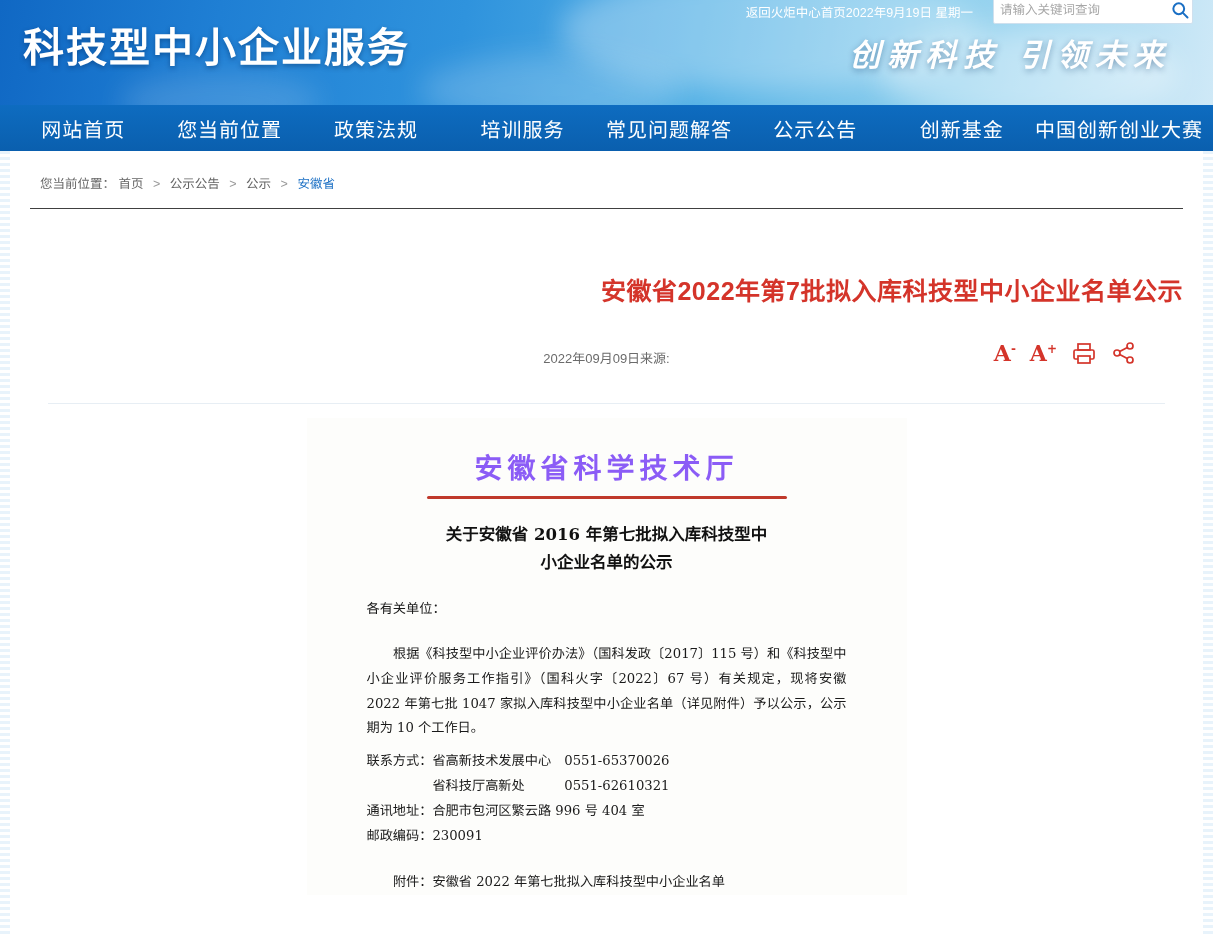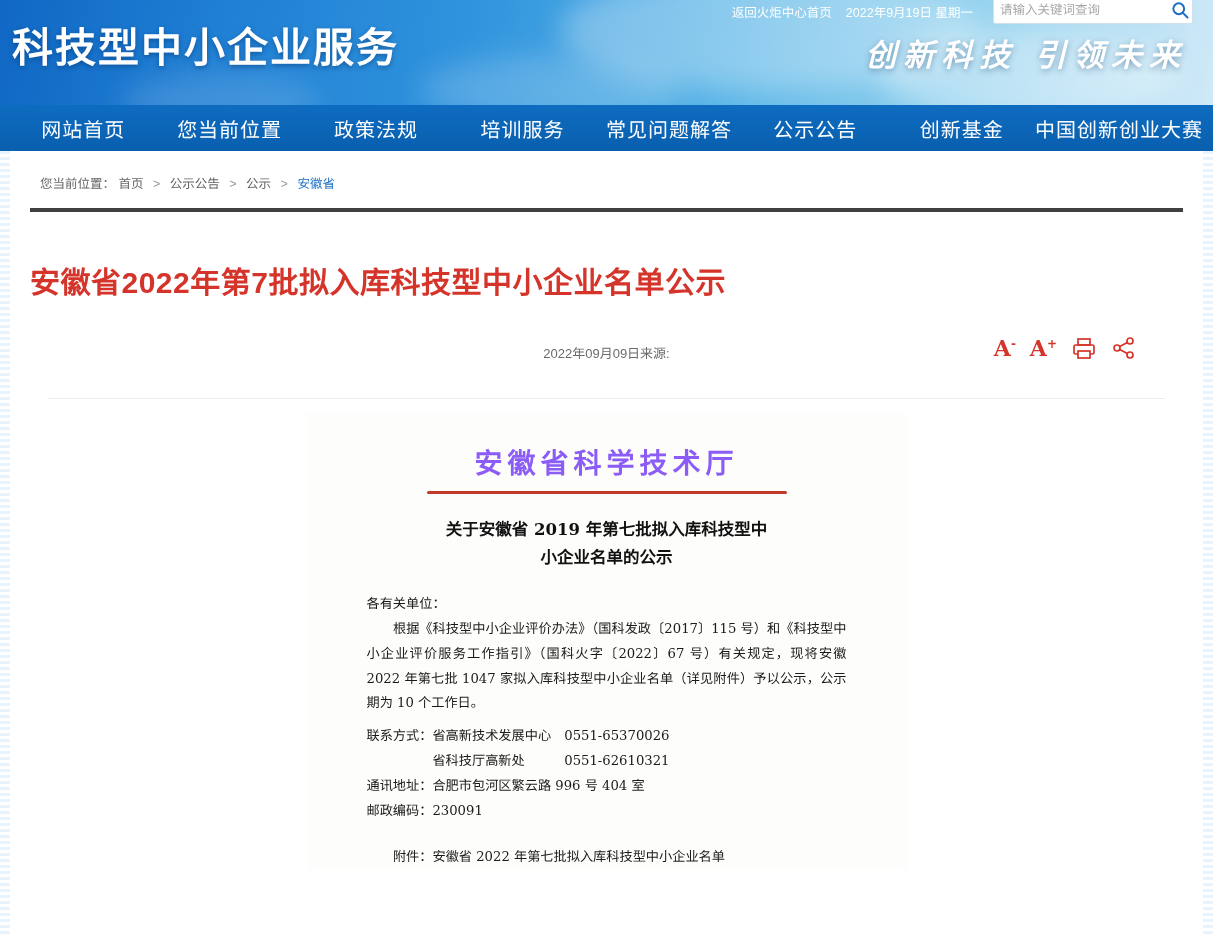--- a/index.html
+++ b/index.html
@@ -24,48 +24,47 @@
     background: rgba(255,255,255,0.30);
     filter: blur(14px);
   }
   .banner .cloud.c1 { width: 420px; height: 120px; left: 560px; top: -30px; }
   .banner .cloud.c2 { width: 300px; height: 90px;  left: 880px; top: 30px; background: rgba(255,255,255,0.35); }
   .banner .cloud.c3 { width: 260px; height: 70px;  left: 420px; top: 55px; background: rgba(255,255,255,0.18); }
   .banner .cloud.c4 { width: 200px; height: 60px;  left: 120px; top: 72px; background: rgba(255,255,255,0.14); }
 
   .site-title {
     position: absolute;
-    left: 12px; top: 14px;
+    left: 23px; top: 14px;
     font-family: "DejaVu Serif", serif;
     font-weight: bold;
     font-size: 41px;
     letter-spacing: 2px;
     color: #ffffff;
     text-shadow: 0 2px 5px rgba(0,40,90,0.45);
     white-space: nowrap;
   }
   .slogan {
     position: absolute;
-    right: 26px; top: 30px;
+    right: 42px; top: 30px;
     font-family: "DejaVu Serif", serif;
     font-size: 31px;
     font-style: italic;
     font-weight: bold;
     color: #ffffff;
     letter-spacing: 7px;
     text-shadow: 0 2px 6px rgba(0,50,100,0.4);
     white-space: nowrap;
   }
 
   .top-links {
     position: absolute;
     right: 240px; top: 0px;
     display: flex;
     align-items: center;
-    gap: 14px;
     font-size: 12.5px;
     color: #ffffff;
     white-space: nowrap;
     height: 22px;
   }
   .top-links a { color: #ffffff; text-decoration: none; }
 
   .search-box {
     position: absolute;
     right: 20px; top: -4px;
@@ -133,32 +132,32 @@
     margin: 0 10px;
     padding: 0 20px;
     height: 100%;
     background: #fff;
   }
 
   .breadcrumb {
     font-size: 12.5px;
     color: #666666;
     padding: 22px 10px 16px 10px;
-    border-bottom: 4px solid #404040;
+    border-bottom: 1px solid #404040;
   }
   .breadcrumb .sep { margin: 0 6px; color: #999; }
   .breadcrumb .crumb { color: #666; text-decoration: none; }
   .breadcrumb .crumb.active { color: #1a6fc4; }
 
   .article-title {
-    text-align: left;
+    text-align: right;
     color: #d4342a;
-    font-size: 30px;
-    font-weight: bold;
-    margin-top: 46px;
+    font-size: 25px;
+    font-weight: bold;
+    margin-top: 62px;
     letter-spacing: 0.5px;
   }
 
   .meta-row {
     position: relative;
     margin-top: 30px;
     height: 40px;
     display: flex;
     align-items: center;
     justify-content: center;
@@ -226,21 +225,21 @@
     color: #111;
   }
   .doc-body {
     margin-top: 20px;
     font-size: 13.2px;
     line-height: 1.88;
     color: #1a1a1a;
     text-align: justify;
   }
   .doc-body p { margin: 0; }
-  .doc-body p.indent { text-indent: 2em; }
+  .doc-body p.indent { text-indent: 2em; margin-top: 20px; }
   .doc-contacts { margin-top: 8px; }
   .doc-contacts .c-line { white-space: pre; }
   .doc-attach { margin-top: 22px; text-indent: 2em; font-size: 13.2px; }
 </style>
 </head>
 <body>
 
 <div class="banner">
   <div class="cloud c1"></div>
   <div class="cloud c2"></div>
@@ -322,21 +321,21 @@
       </div>
     </div>
 
     <div class="divider"></div>
 
     <div class="doc-image">
       <div class="doc-header">安徽省科学技术厅</div>
       <div class="doc-rule"></div>
 
       <div class="doc-title">
-        <div>关于安徽省 2019 年第七批拟入库科技型中</div>
+        <div>关于安徽省 2016 年第七批拟入库科技型中</div>
         <div>小企业名单的公示</div>
       </div>
 
       <div class="doc-body">
         <p>各有关单位：</p>
         <p class="indent">根据《科技型中小企业评价办法》（国科发政〔2017〕115 号）和《科技型中小企业评价服务工作指引》（国科火字〔2022〕67 号）有关规定，现将安徽 2022 年第七批 1047 家拟入库科技型中小企业名单（详见附件）予以公示，公示期为 10 个工作日。</p>
 
         <div class="doc-contacts">
           <p class="c-line">联系方式：省高新技术发展中心　0551-65370026</p>
           <p class="c-line">　　　　　省科技厅高新处　　　0551-62610321</p>

